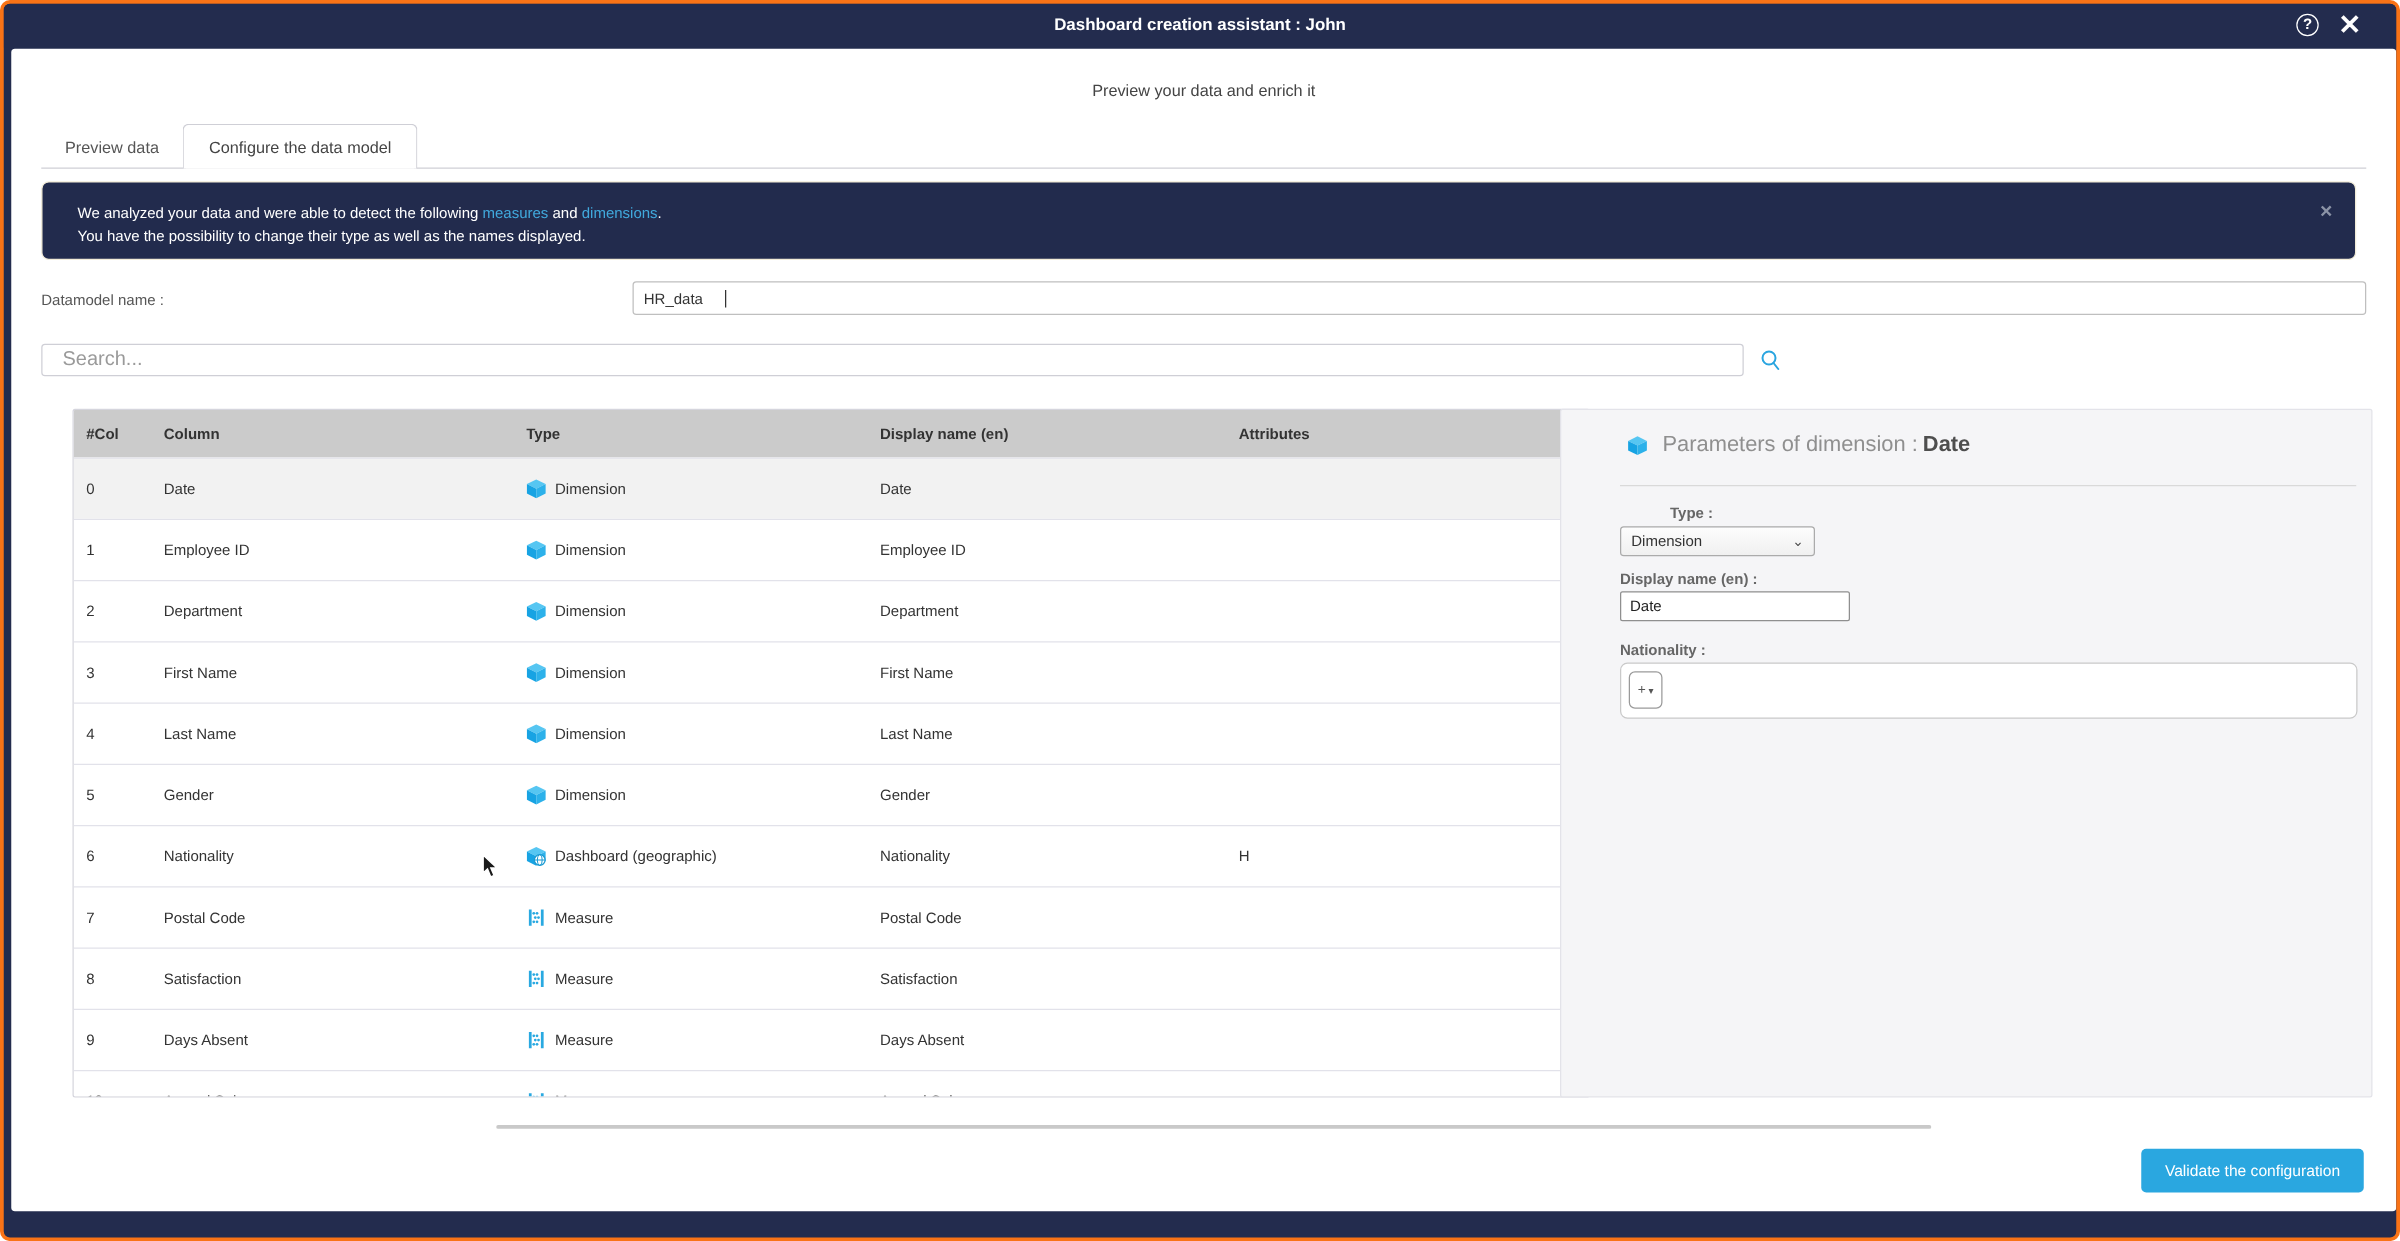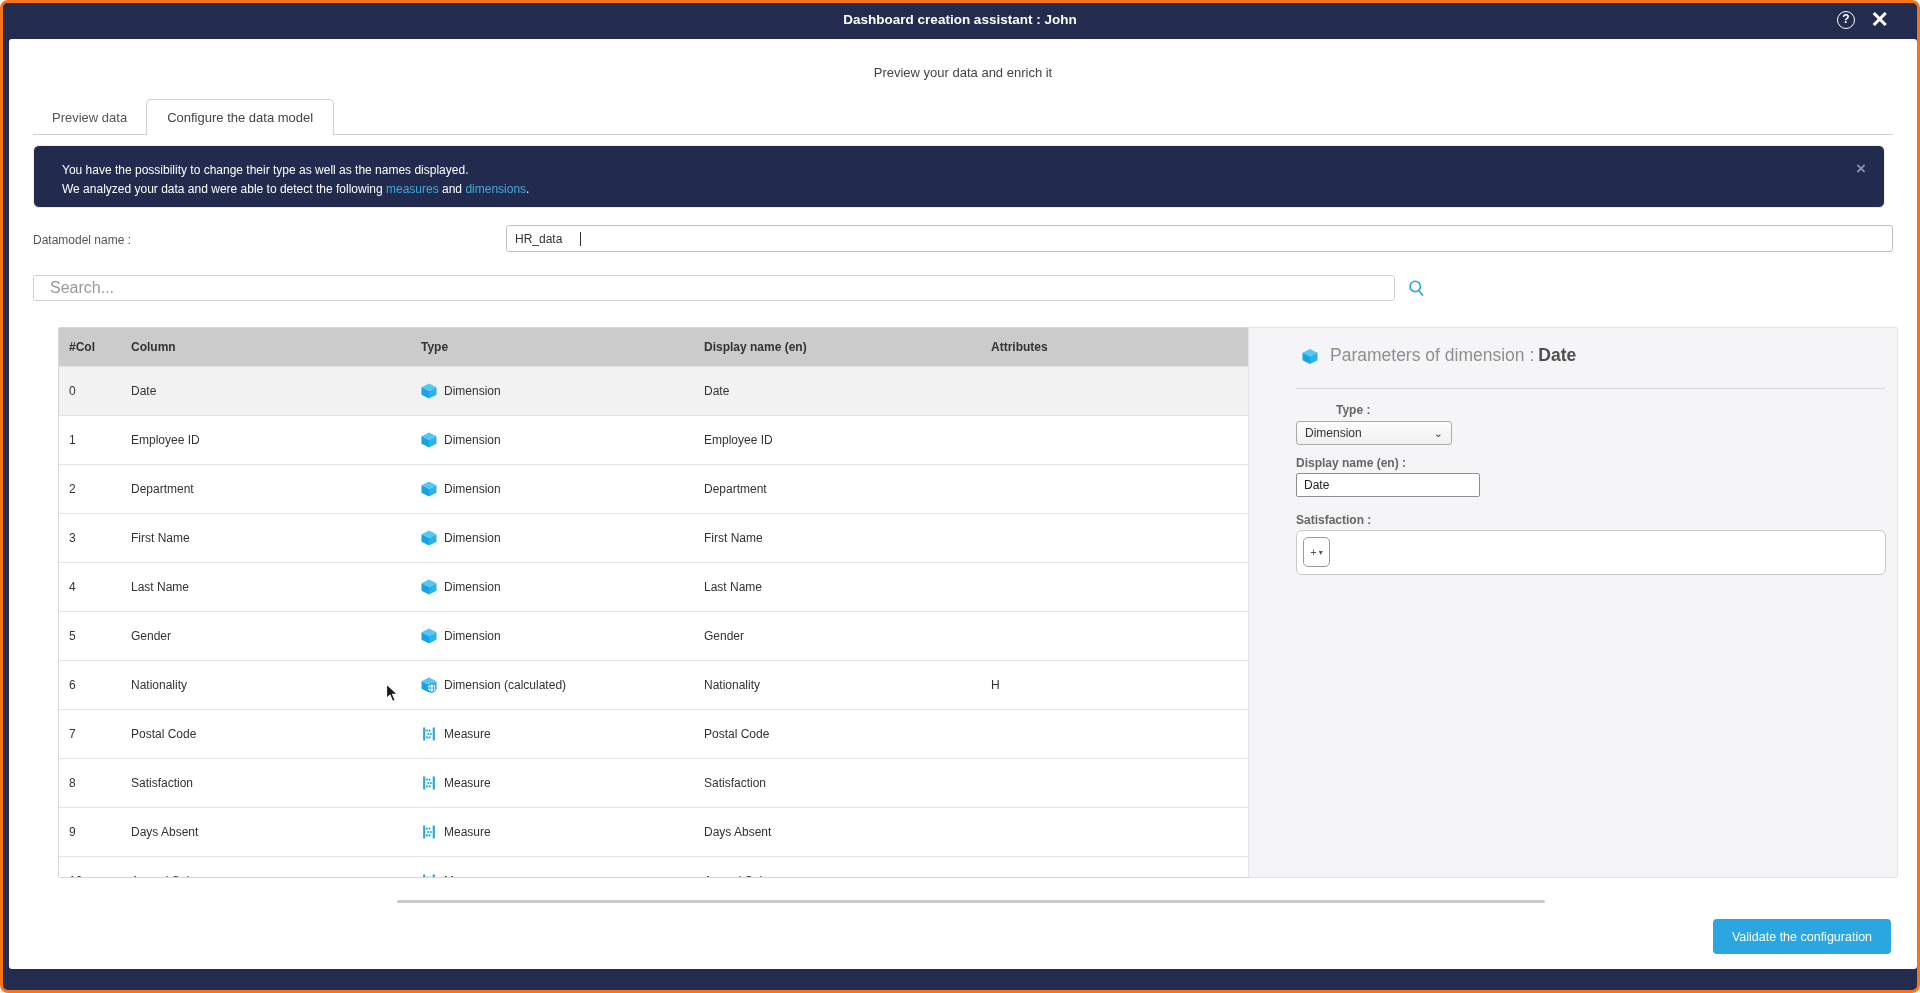--- a/index.html
+++ b/index.html
@@ -179,22 +179,22 @@
 
     <div class="subtitle">Preview your data and enrich it</div>
 
     <div class="tabs">
       <div class="tab">Preview data</div>
       <div class="tab active">Configure the data model</div>
     </div>
     <div class="tabline"></div>
 
     <div class="banner">
+      <div><span>We analyzed your data and were able to detect the following </span><a>measures</a><span> and </span><a>dimensions</a><span>.</span></div>
       <div>You have the possibility to change their type as well as the names displayed.</div>
-      <div><span>We analyzed your data and were able to detect the following </span><a>measures</a><span> and </span><a>dimensions</a><span>.</span></div>
       <div class="banner-close">×</div>
     </div>
 
     <div class="dm-label">Datamodel name :</div>
     <div class="dm-input">
         <span>HR_data</span>
         <span class="text-caret"></span>
       </div>
 
     <input class="search-input" type="text" placeholder="Search..." style="">
@@ -339,21 +339,21 @@
       <span class="ticon">
                 <svg width="16" height="16" viewBox="0 0 16 16">
                   <polygon points="8,0.5 15.5,4.2 8,7.9 0.5,4.2" fill="#56c6f2"></polygon>
                   <polygon points="0.5,4.2 8,7.9 8,15.5 0.5,11.8" fill="#17a3e3"></polygon>
                   <polygon points="15.5,4.2 8,7.9 8,15.5 15.5,11.8" fill="#2cb1ea"></polygon>
                   <circle cx="10.8" cy="11" r="4.3" fill="#ffffff" stroke="#1a9ad2" stroke-width="1"></circle>
                   <ellipse cx="10.8" cy="11" rx="1.9" ry="4.3" fill="none" stroke="#1a9ad2" stroke-width="0.8"></ellipse>
                   <line x1="6.5" y1="11" x2="15.1" y2="11" stroke="#1a9ad2" stroke-width="0.8"></line>
                 </svg>
               </span>
-      <span class="tlabel">Dimension (calculated)</span>
+      <span class="tlabel">Dashboard (geographic)</span>
     </div>
     <div class="c col-display">Nationality</div>
     <div class="c col-attr">H</div>
   </div>
 
   <div class="trow">
     <div class="c col-num">7</div>
     <div class="c col-name">Postal Code</div>
     <div class="c col-type">
       <span class="ticon">
@@ -459,21 +459,21 @@
 
       <div class="p-label type-label">Type :</div>
       <div class="type-select">
         <span>Dimension</span>
         <span class="sel-caret">⌄</span>
       </div>
 
       <div class="p-label display-label">Display name (en) :</div>
       <input class="display-input" type="text" value="Date" style="">
 
-      <div class="p-label hier-label">Satisfaction :</div>
+      <div class="p-label hier-label">Nationality :</div>
       <div class="hier-box">
         <button class="hier-add-btn">
           <span>+</span>
           <span class="caret">▾</span>
         </button>
       </div>
     </div>
 
     <button class="validate-btn">Validate the configuration</button>
 

